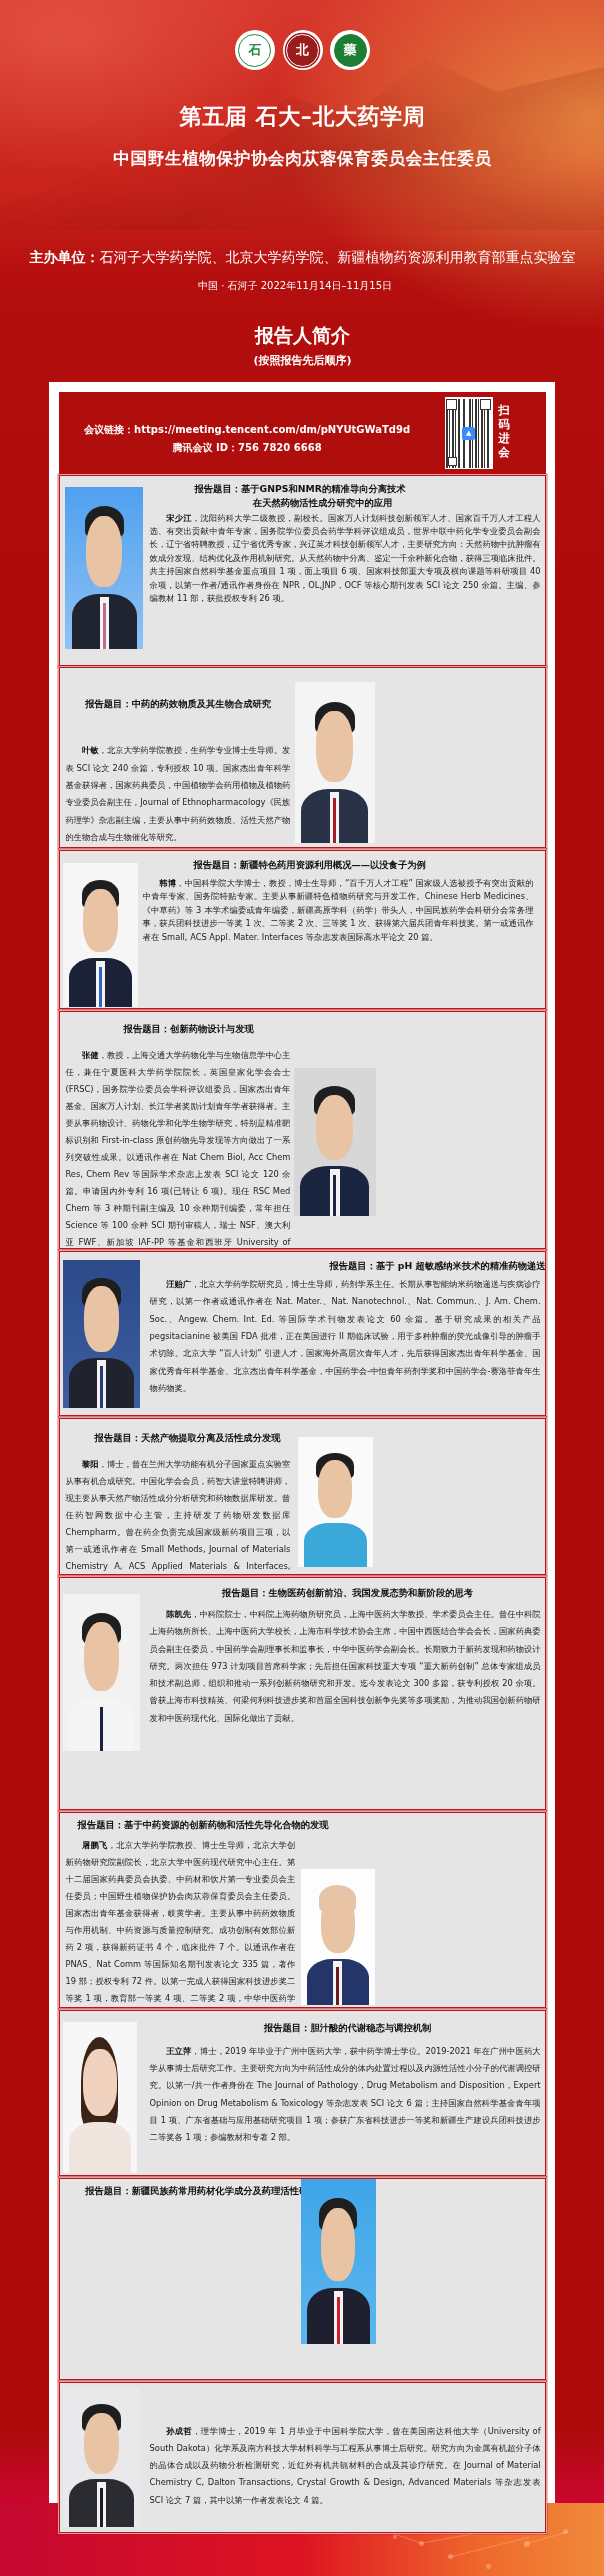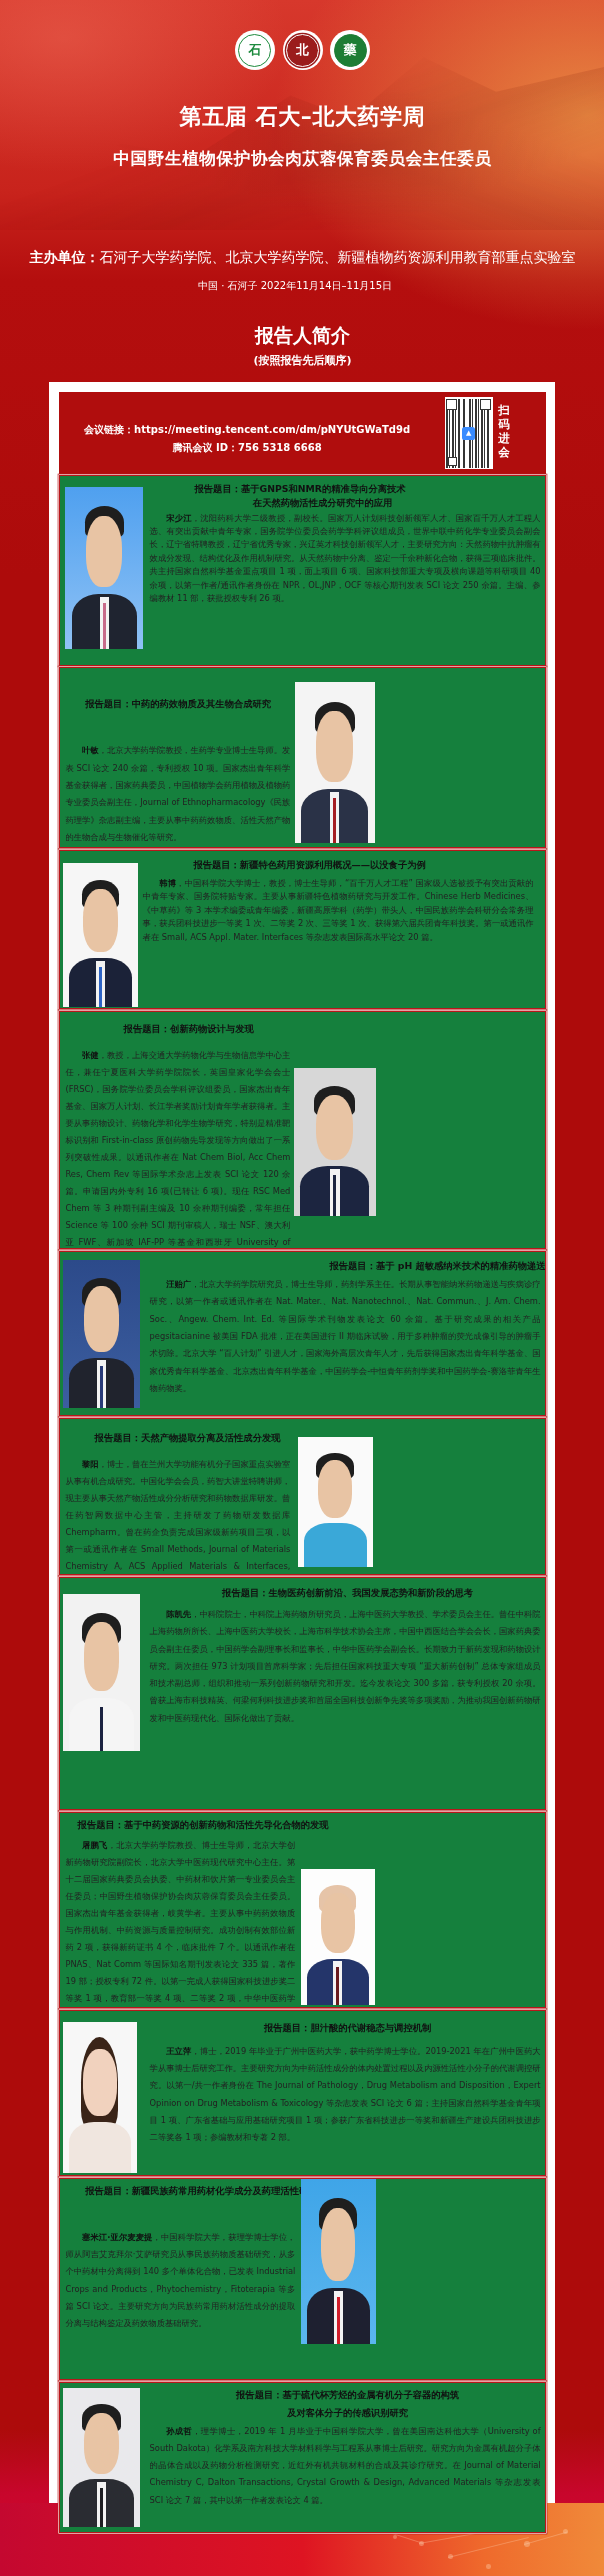--- a/index.html
+++ b/index.html
@@ -101,21 +101,21 @@
   .qr-corner { position: absolute; left: 1.9px; bottom: 1.9px; width: 9px; height: 9px; border: 1.9px solid #111; background: #fff; }
   .qr-logo {
     position: absolute; left: 50%; top: 50%; width: 12.8px; height: 12.8px; margin: -6.4px 0 0 -6.4px;
     background: #1677ff; border-radius: 2.6px; color: #fff; font-size: 7px; line-height: 12.8px; text-align: center;
   }
   .scan-label {
     position: absolute; left: 439px; top: 11.5px; width: 12.8px; font-size: 11.5px; font-weight: bold; line-height: 14px; text-align: center;
   }
 
   .card {
-    position: relative; background: #15803d;
+    position: relative; background: #e5e5e5;
     border: 1.3px solid #b8161a;
     box-shadow: 0 0 0 0.6px #fff, 0 0 0 1.3px #b8161a;
     margin: 0 0 1.9px 0;
     overflow: hidden;
   }
   .card .photo { position: absolute; background: #c7c7c7; overflow: hidden; }
   .photo .face {
     position: absolute; left: 50%; top: 18%; width: 46%; height: 44%; margin-left: -23%;
     border-radius: 45% 45% 42% 42%; background: #e8c4a4;
   }
@@ -182,21 +182,21 @@
 <div class="section-title">报告人简介</div>
 <div class="section-sub">(按照报告先后顺序)</div>
 
 <div class="frame">
   <div class="inner">
     <div class="meeting">
       <div class="link">
         <span>会议链接：</span><span>https://meeting.tencent.com/dm/pNYUtGWaTd9d</span>
       </div>
       <div class="mid">
-        <span>腾讯会议  ID：</span><span>756 5318 6668</span>
+        <span>腾讯会议  ID：</span><span>756 7820 6668</span>
       </div>
       <div class="qr">
         <div class="qr-grid">
           <div class="qr-corner"></div>
           <div class="qr-logo">▲</div>
         </div>
       </div>
       <div class="scan-label">
         <div>扫</div>
         <div>码</div>
@@ -342,43 +342,36 @@
       </div>
       <div class="bio" style="left:90px;top:32px;width:391px;line-height:17.3px">
         <b>王立萍</b><span>，博士，2019 年毕业于广州中医药大学，获中药学博士学位。2019-2021 年在广州中医药大学从事博士后研究工作。主要研究方向为中药活性成分的体内处置过程以及内源性活性小分子的代谢调控研究。以第一/共一作者身份在 The Journal of Pathology，Drug Metabolism and Disposition，Expert Opinion on Drug Metabolism &amp; Toxicology 等杂志发表 SCI 论文 6 篇；主持国家自然科学基金青年项目 1 项、广东省基础与应用基础研究项目 1 项；参获广东省科技进步一等奖和新疆生产建设兵团科技进步二等奖各 1 项；参编教材和专著 2 部。</span>
       </div>
     </div>
 
     <div class="card" style="height:202px">
       <div class="topic" style="left:25.6px;top:5.1px;width:256px;text-align:left">
         <span>报告题目：</span><span>新疆民族药常用药材化学成分及药理活性研究</span>
       </div>
-      <div class="bio" style="left:5.8px;top:50px;width:230px;line-height:17.3px">
-        <b>塞米江·亚尔麦麦提</b><span>，中国科学院大学，获理学博士学位，师从阿吉艾克拜尔·艾萨研究员从事民族药物质基础研究，从多个中药材中分离得到 140 多个单体化合物，已发表 Industrial Crops and Products，Phytochemistry，Fitoterapia 等多篇 SCI 论文。主要研究方向为民族药常用药材活性成分的提取分离与结构鉴定及药效物质基础研究。</span>
-      </div>
       <div class="photo" style="left:241px;top:0px;width:75px;height:165px;background:linear-gradient(180deg,#3fa5e8,#5bb6ef)">
         <div class="hair"></div>
           <div class="face"></div>
           <div class="suit" style="background:#1e2030"></div>
           <div class="shirt"></div>
           <div class="tie" style="background:#d21e2a"></div>
       </div>
     </div>
 
     <div class="card" style="height:151px;margin-bottom:0">
       <div class="photo" style="left:3.2px;top:5.1px;width:77px;height:139px;background:#e9e9ec">
         <div class="hair"></div>
           <div class="face"></div>
           <div class="suit" style="background:#2a2c32"></div>
           <div class="shirt"></div>
           <div class="tie" style="background:#1e1e22"></div>
       </div>
-      <div class="topic" style="left:90px;top:3.8px;width:396px;text-align:center;line-height:17.3px">
-        <div><span>报告题目：</span><span>基于硫代杯芳烃的金属有机分子容器的构筑</span></div>
-        <div>及对客体分子的传感识别研究</div>
-      </div>
       <div class="bio" style="left:90px;top:40px;width:391px;line-height:17.3px">
         <b>孙成哲</b><span>，理学博士，2019 年 1 月毕业于中国科学院大学，曾在美国南达科他大学（University of South Dakota）化学系及南方科技大学材料科学与工程系从事博士后研究。研究方向为金属有机超分子体的晶体合成以及药物分析检测研究，近红外有机共轭材料的合成及其诊疗研究。在 Journal of Material Chemistry C, Dalton Transactions, Crystal Growth &amp; Design, Advanced Materials 等杂志发表 SCI 论文 7 篇，其中以第一作者发表论文 4 篇。</span>
       </div>
     </div>
   </div>
 </div>
 
 
 </body></html>

